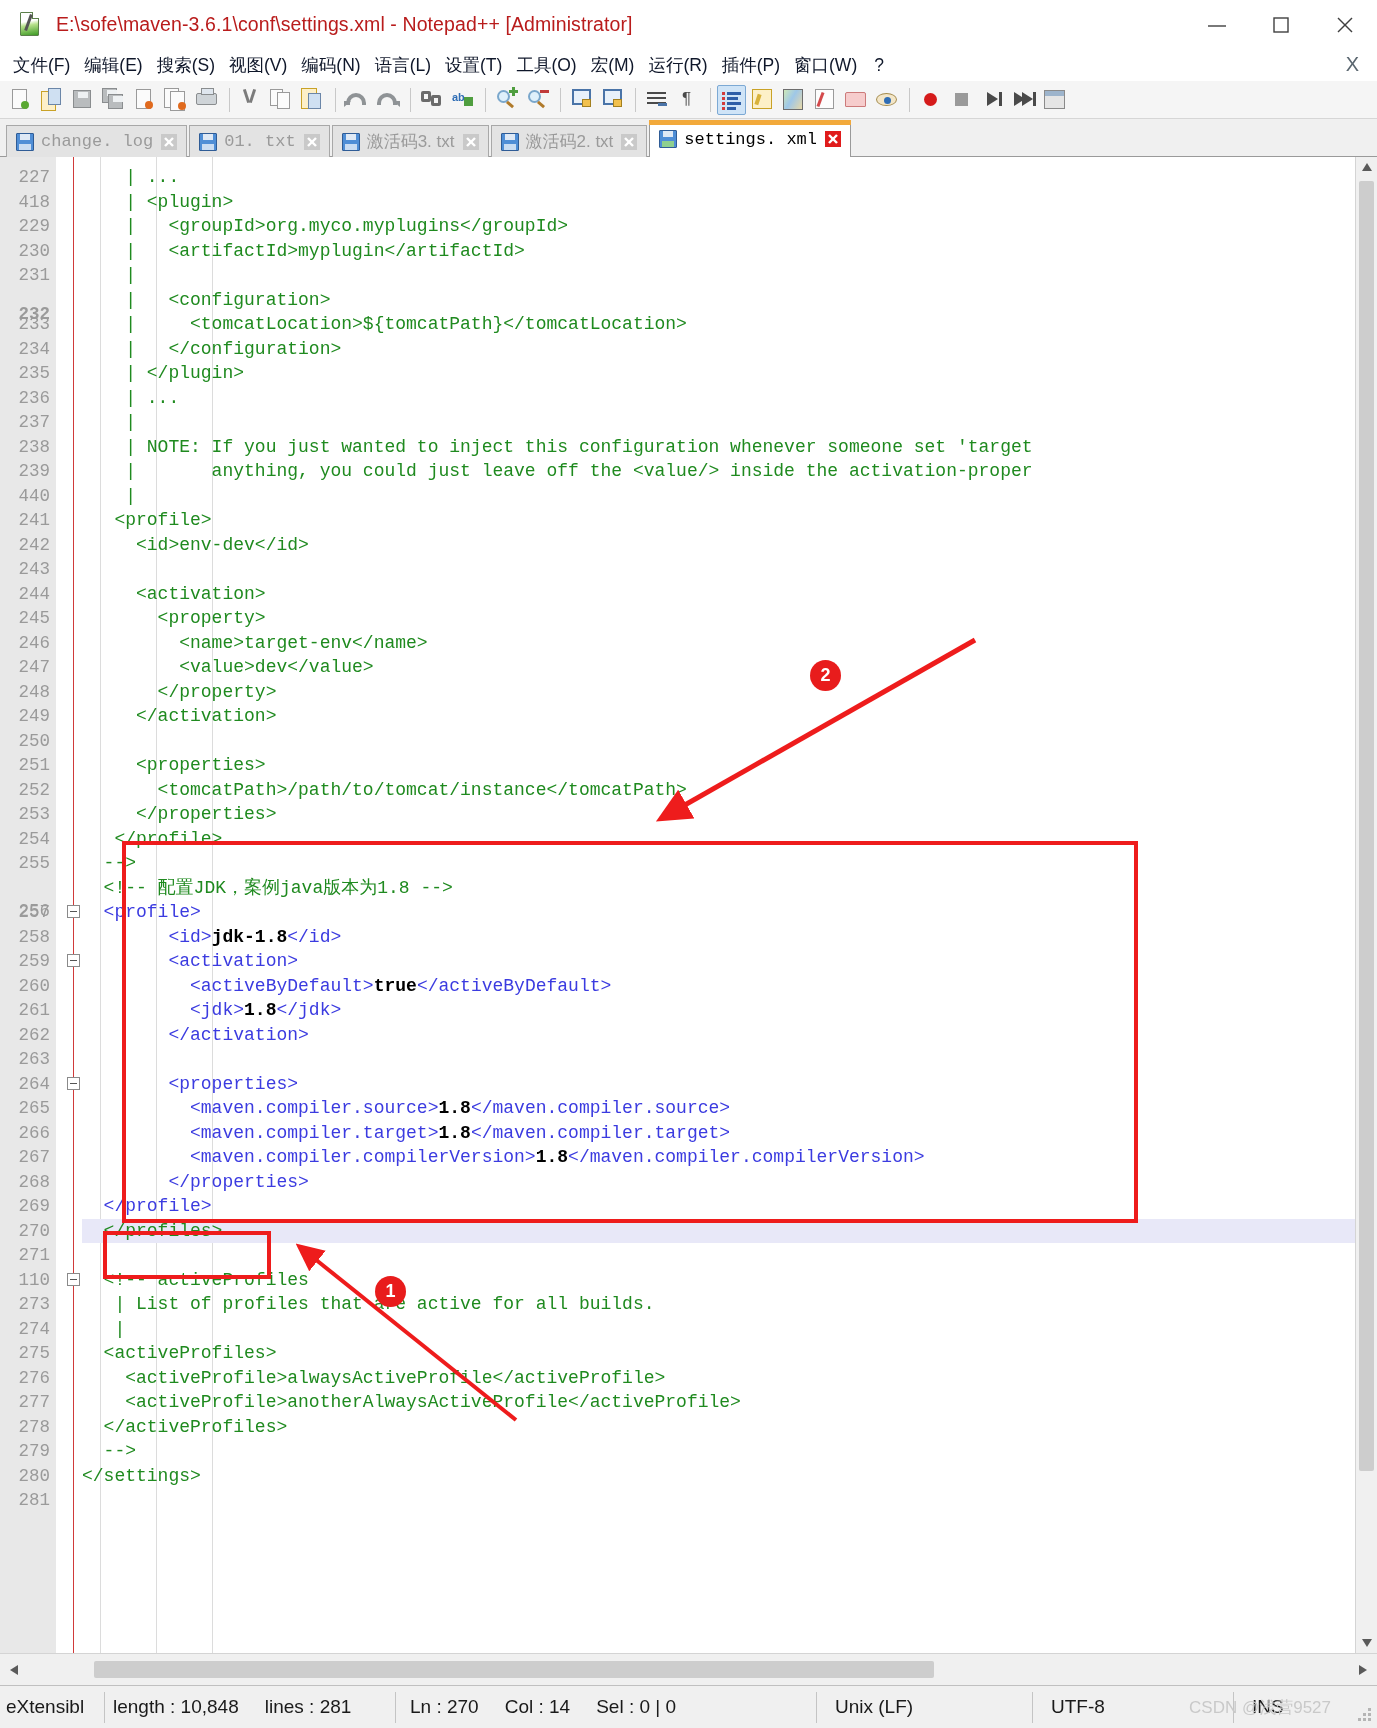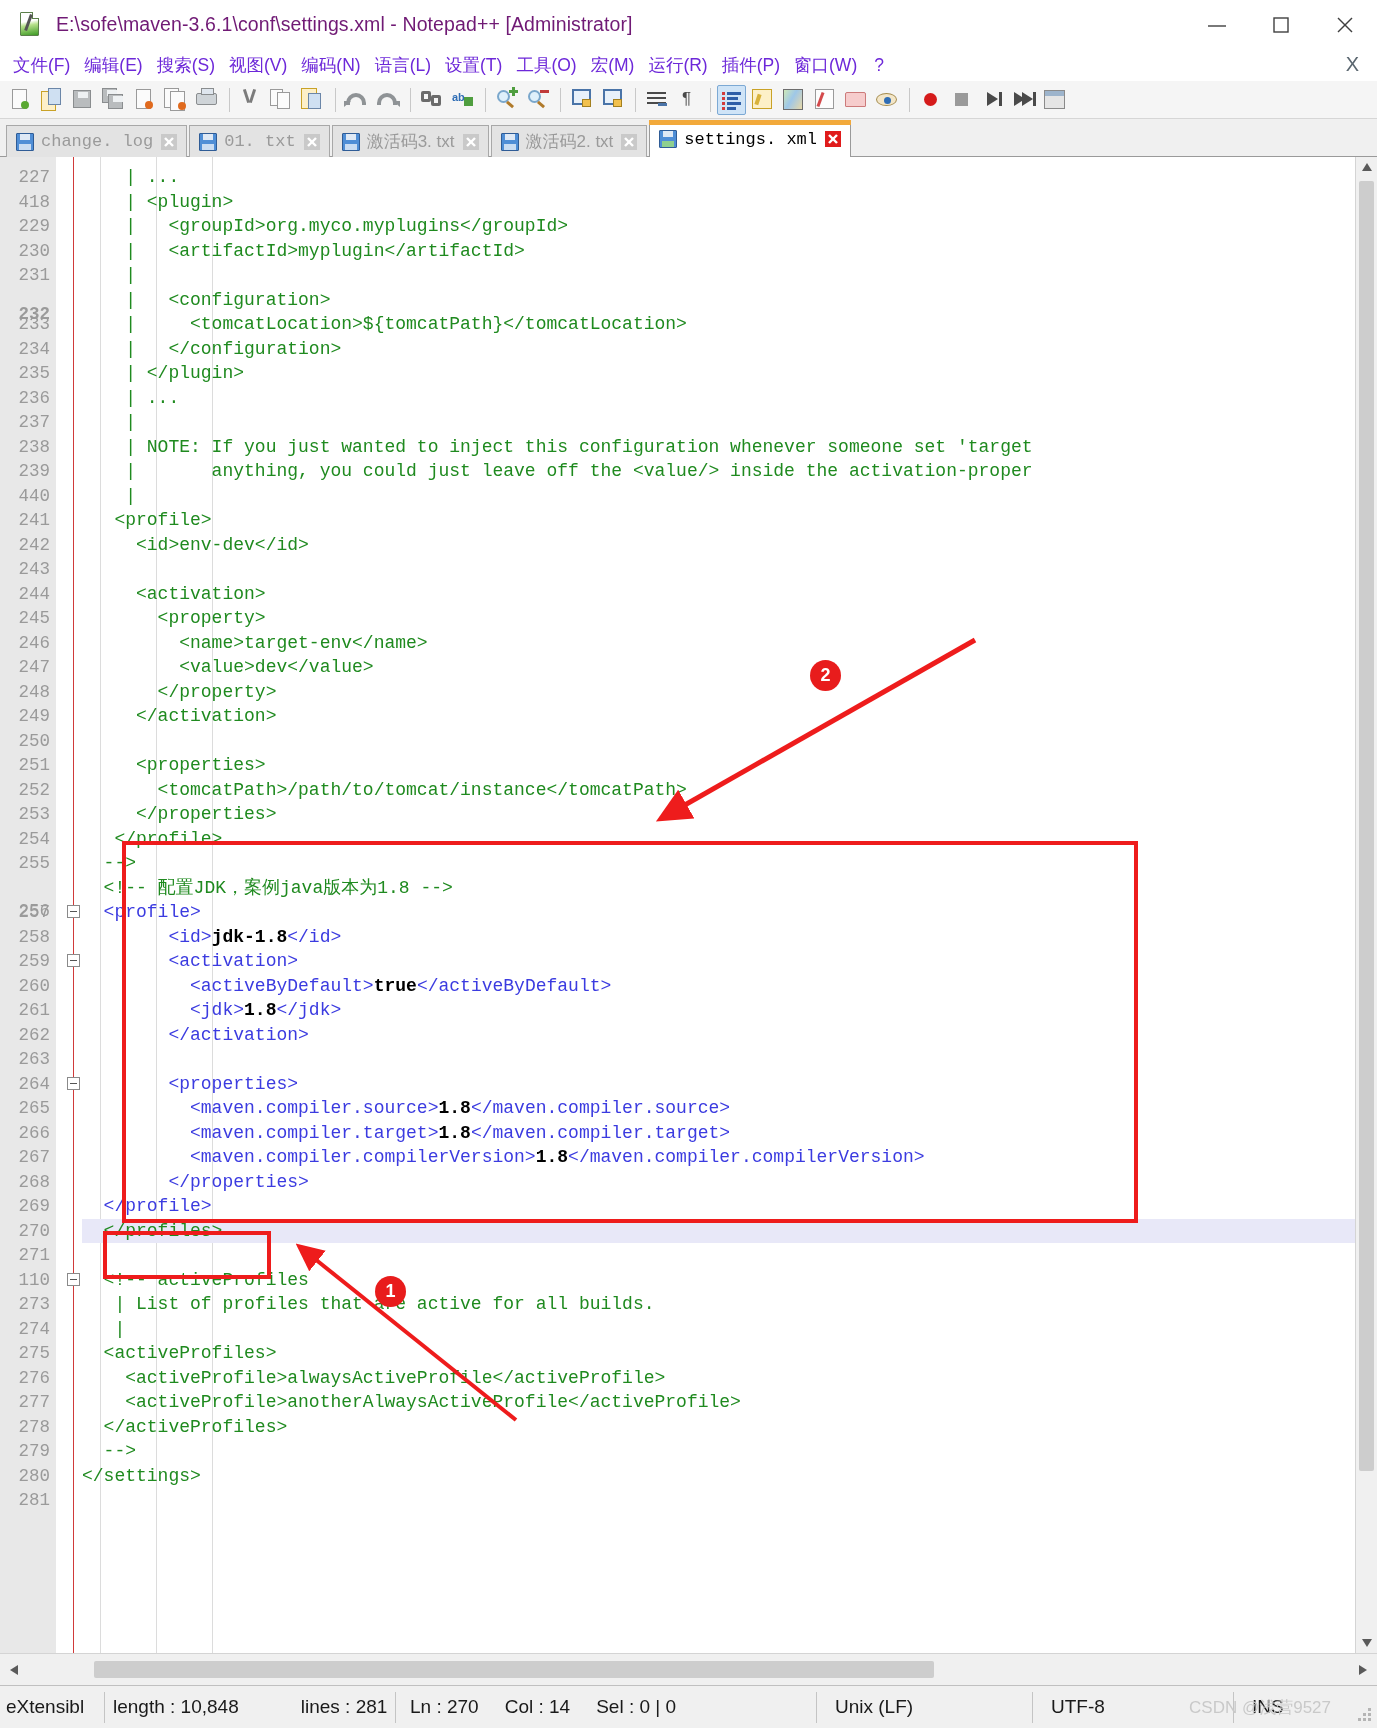--- a/index.html
+++ b/index.html
@@ -25,32 +25,32 @@
     border-radius:1px;
   }
   .tb-icon .pg:after{
     content:""; position:absolute; right:-1px; top:-1px; width:6px; height:6px;
     background:#ffffff; border-left:1px solid #5b7f4a; border-bottom:1px solid #5b7f4a;
   }
   .tb-icon .pen {
     position:absolute; left:9px; top:3px; width:3px; height:17px; background:#555;
     transform:rotate(20deg);
   }
-  .tb-title { font-size:19.5px; color:#701a75; letter-spacing:0.1px; white-space:nowrap; }
+  .tb-title { font-size:19.5px; color:#b91c1c; letter-spacing:0.1px; white-space:nowrap; }
   .win-ctrls { position:absolute; right:0; top:0; height:49px; display:flex; }
   .win-btn { width:64px; height:49px; display:flex; align-items:center; justify-content:center; }
   .win-btn svg { display:block; }
 
   
   .menubar {
     height:32px; min-height:32px; background:#ffffff; display:flex; align-items:center;
     padding-left:6px; position:relative;
   }
   .menu-item {
-    font-size:17.5px; color:#6d28d9; padding:2px 7px; white-space:nowrap;
+    font-size:17.5px; color:#0f172a; padding:2px 7px; white-space:nowrap;
     font-family:"Liberation Sans", sans-serif;
   }
   .menu-item.qmark { padding-left:10px; }
   .menu-close { position:absolute; right:18px; top:4px; font-size:20px; color:#5b6770; }
 
   
   .toolbar {
     height:38px; min-height:38px; background:#f5f5f5; border-bottom:1px solid #d6d6d6;
     display:flex; align-items:center; padding-left:6px; gap:0px;
   }
@@ -552,21 +552,21 @@
     <div class="hs-arrow">
       <svg width="10" height="12" viewBox="0 0 10 12">
           <polygon points="9,6 1,1 1,11" fill="#5a5a5a"></polygon>
         </svg>
     </div>
   </div>
 
   <div class="statusbar">
     <div class="st-cell" style="width:104px; padding-left:6px;">eXtensibl</div>
     <div class="st-div"></div>
-    <div class="st-cell" style="width:290px; padding-left:8px;gap:36px;">
+    <div class="st-cell" style="width:290px; padding-left:8px;">
       <span class="st-sub">length : 10,848</span>
       <span>lines : 281</span>
     </div>
     <div class="st-div"></div>
     <div class="st-cell" style="width:420px; padding-left:14px;">
       <span class="st-sub">Ln : 270</span>
       <span class="st-sub">Col : 14</span>
       <span>Sel : 0 | 0</span>
     </div>
     <div class="st-div"></div>

